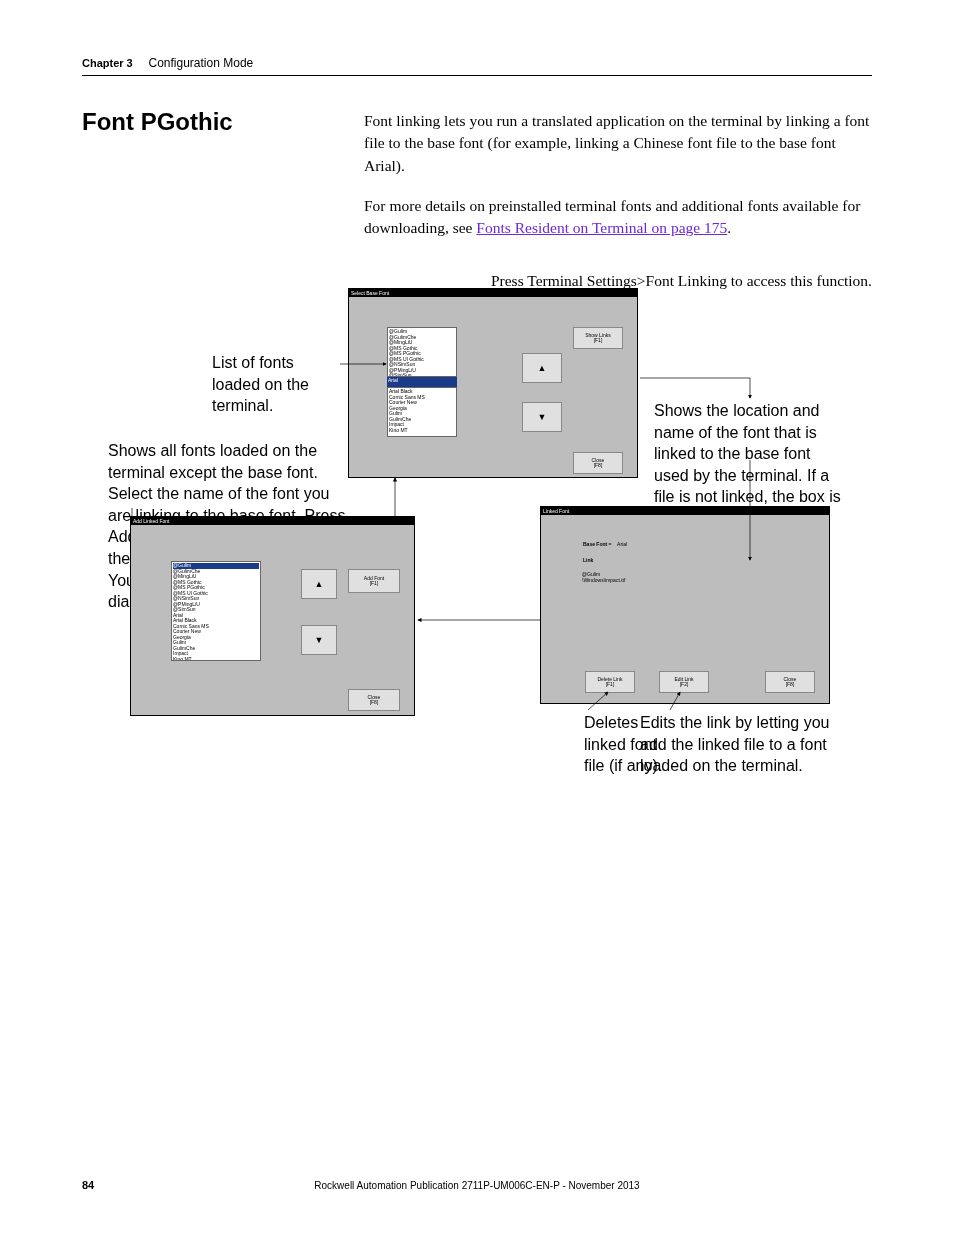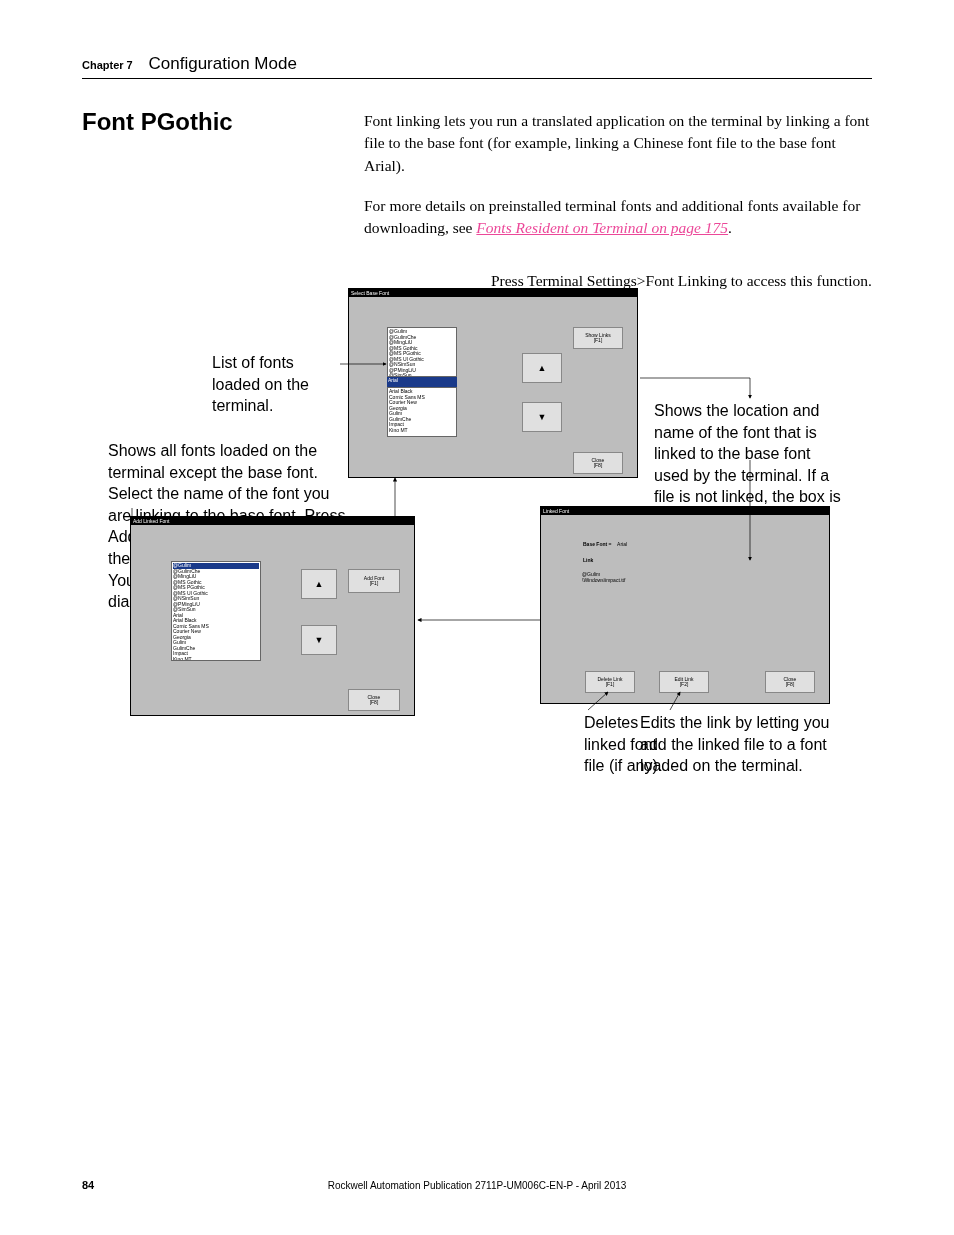--- a/index.html
+++ b/index.html
@@ -14,41 +14,41 @@
   }
   .page-header {
     position: absolute;
     top: 54px;
     left: 82px;
     right: 82px;
     border-bottom: 1px solid #000;
     padding-bottom: 4px;
   }
   .chapter-num { font-family: Arial, sans-serif; font-weight: bold; font-size: 11px; }
-  .chapter-title { font-family: Arial, sans-serif; font-size: 17px; margin-left: 12px; }
+  .chapter-title { font-family: Arial, sans-serif; font-size: 12px; margin-left: 12px; }
   .section-title {
     position: absolute;
     top: 108px;
     left: 82px;
     font-family: Arial, sans-serif;
     font-weight: bold;
     font-size: 24px;
   }
   .body-text {
     position: absolute;
     left: 348px;
     right: 82px;
     font-size: 15.5px;
     line-height: 1.45;
     margin-left: 16px;
   }
   .para1 { top: 110px; }
   .para2 { top: 195px; }
   .para3 { top: 270px; text-align: right; }
-  .link-text { color: #ec4899; text-decoration: underline; font-style: italic; }
+  .link-text { color: #6d28d9; text-decoration: underline; }
   .annotation {
     position: absolute;
     font-family: Arial, sans-serif;
     font-size: 16px;
     line-height: 1.35;
   }
   .ann-list { top: 352px; left: 212px; width: 130px; }
   .ann-shows-all { top: 440px; left: 108px; width: 240px; }
   .ann-shows-loc { top: 400px; left: 654px; width: 190px; }
   .ann-deletes { top: 712px; left: 584px; width: 80px; }
@@ -123,21 +123,21 @@
     right: 0;
     text-align: center;
     font-family: Arial, sans-serif;
     font-size: 10px;
   }
 </style>
 </head>
 <body>
 
 <div class="page-header">
-  <span class="chapter-num">Chapter 7</span>
+  <span class="chapter-num">Chapter 3</span>
   <span class="chapter-title">Configuration Mode</span>
 </div>
 
 <div class="section-title">Font PGothic</div>
 
 <div class="body-text para1">Font linking lets you run a translated application on the terminal by linking a font file to the base font (for example, linking a Chinese font file to the base font Arial).</div>
 <div class="body-text para2">
   <span>For more details on preinstalled terminal fonts and additional fonts available for downloading, see </span><a class="link-text">Fonts Resident on Terminal on page 175</a><span>.</span>
 </div>
 <div class="body-text para3">Press Terminal Settings&gt;Font Linking to access this function.</div>
@@ -260,13 +260,13 @@
   <polyline points="395,516 395,478" fill="none" stroke="#000" stroke-width="0.7" marker-end="url(#ah)"></polyline>
 
   <polyline points="540,620 418,620" fill="none" stroke="#000" stroke-width="0.7" marker-end="url(#ah)"></polyline>
 
   <line x1="588" y1="710" x2="608" y2="692" stroke="#000" stroke-width="0.7" marker-end="url(#ah)"></line>
 
   <line x1="670" y1="710" x2="680" y2="692" stroke="#000" stroke-width="0.7" marker-end="url(#ah)"></line>
 </svg>
 
 <div class="footer-pagenum">84</div>
-<div class="footer-pub">Rockwell Automation Publication 2711P-UM006C-EN-P - April 2013</div>
+<div class="footer-pub">Rockwell Automation Publication 2711P-UM006C-EN-P - November 2013</div>
 
 </body></html>

